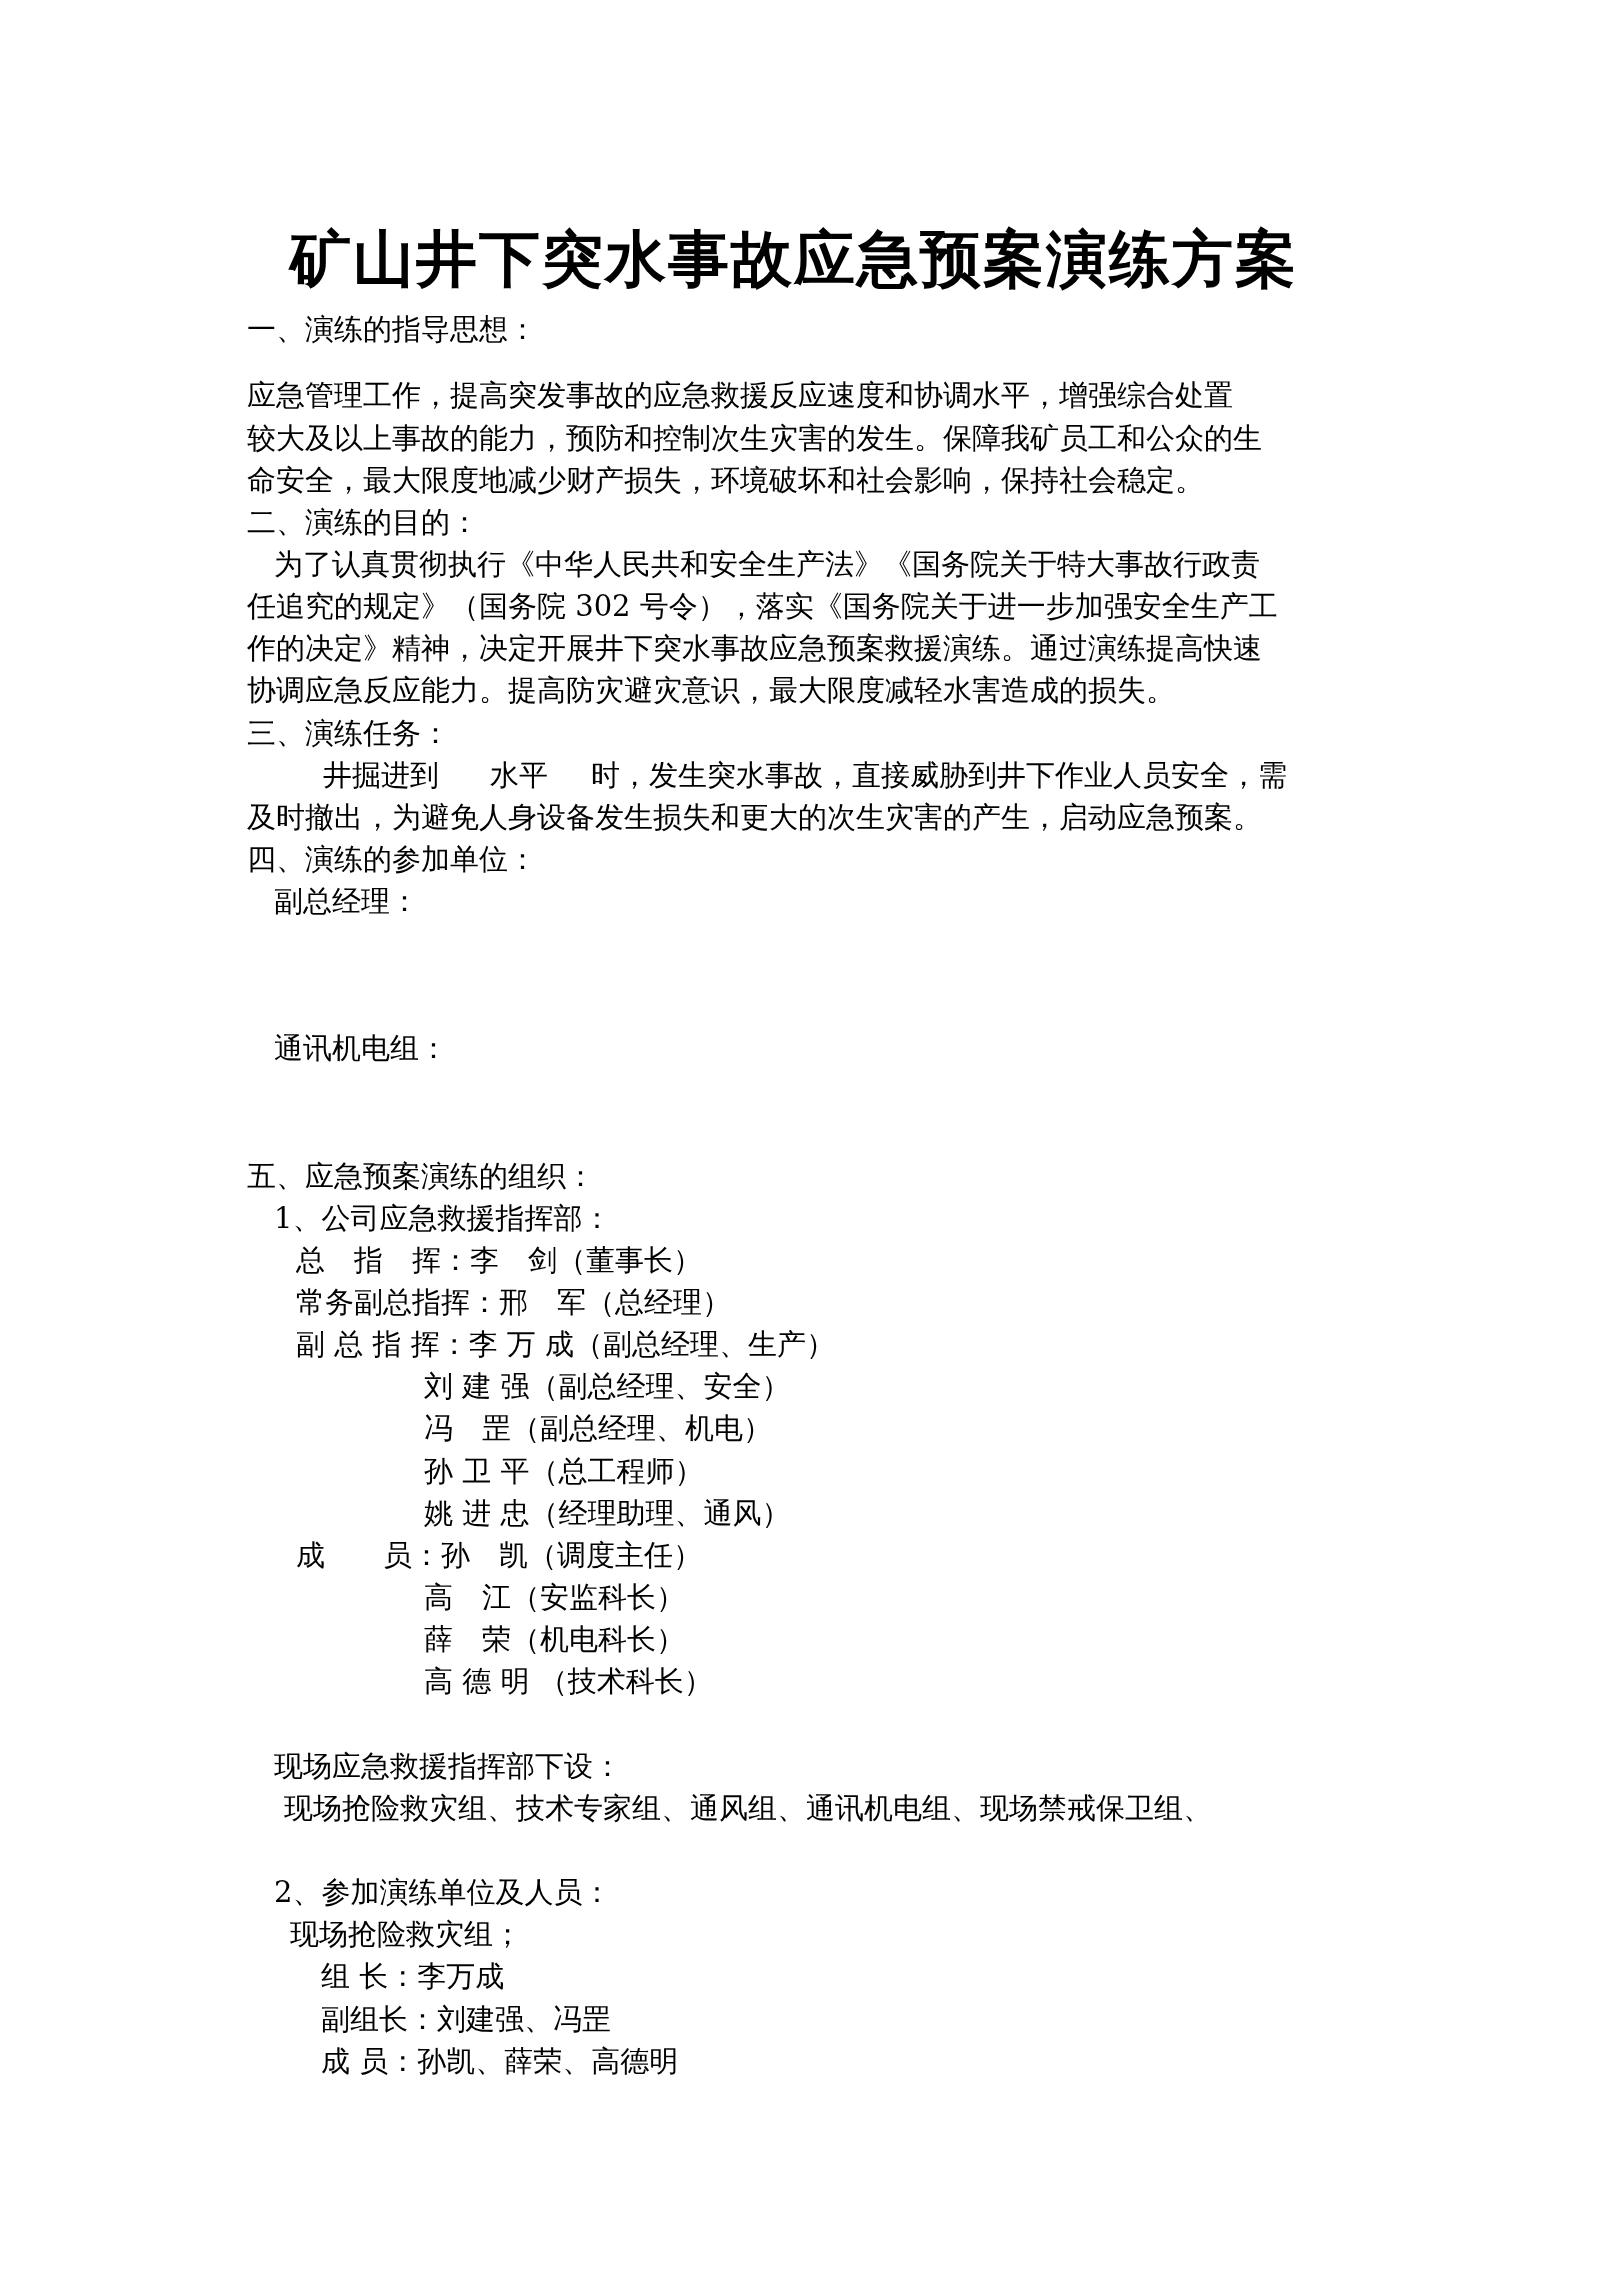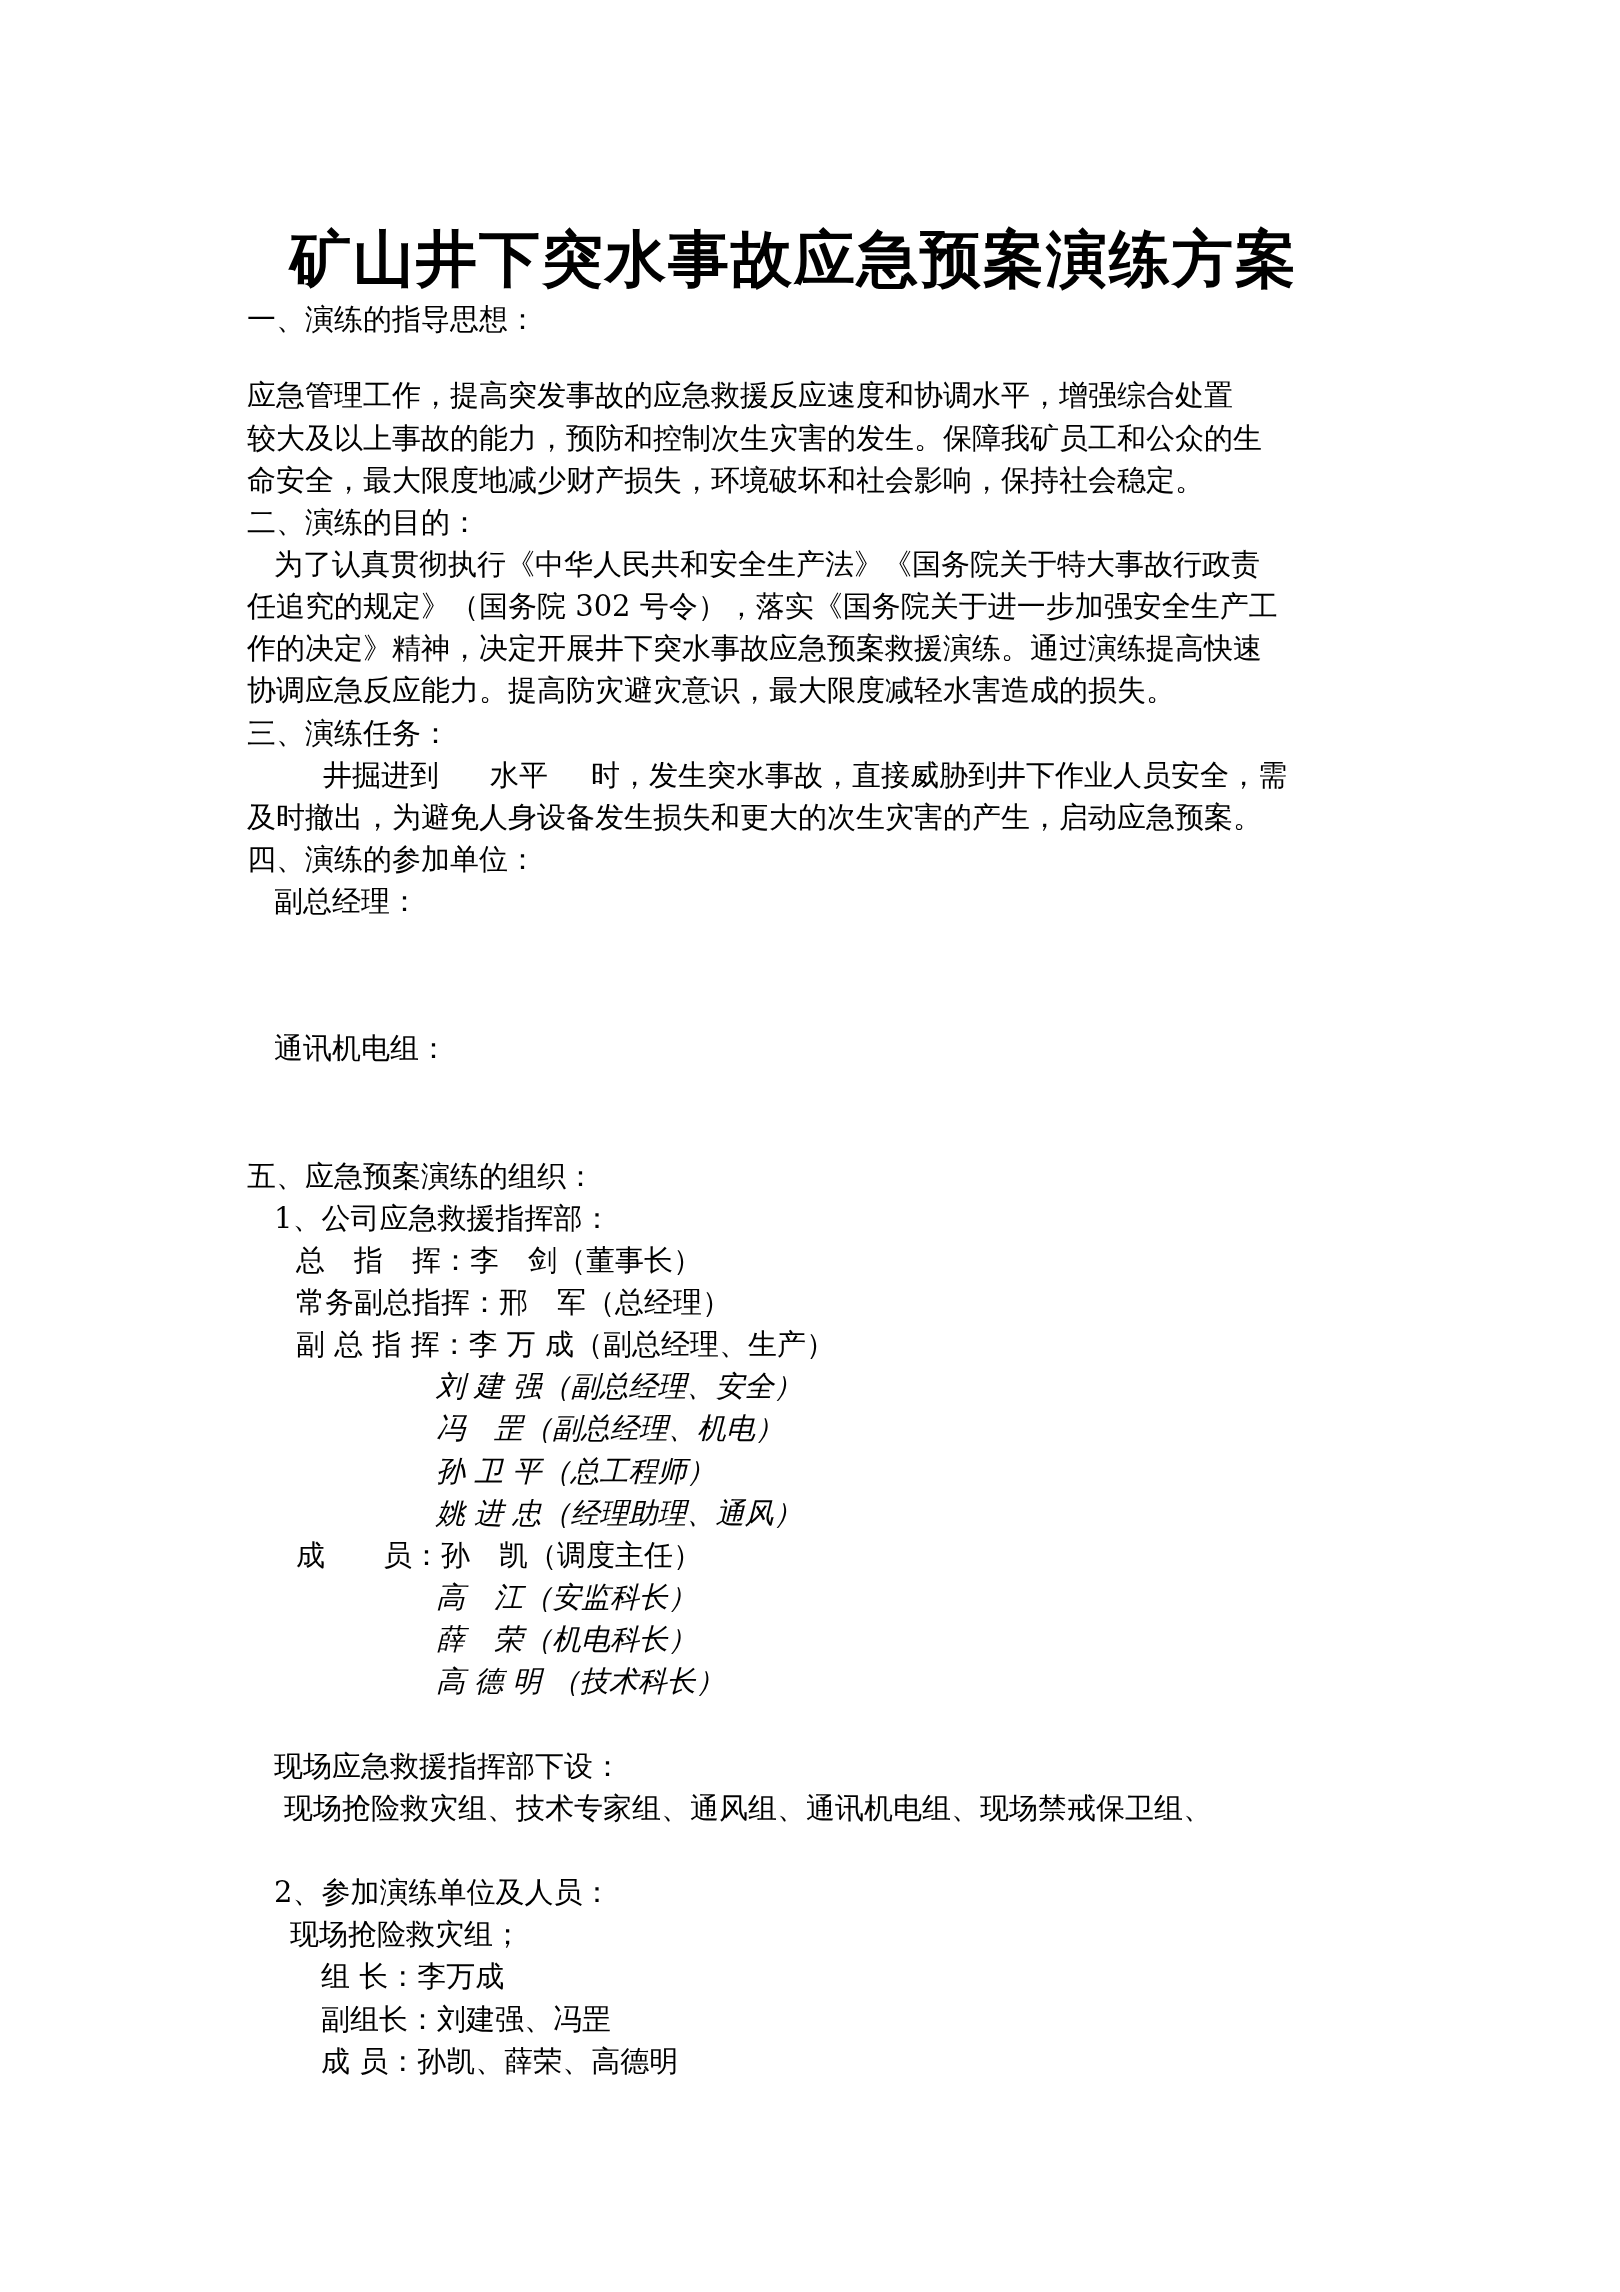--- a/index.html
+++ b/index.html
@@ -6,33 +6,33 @@
     body { width: 1620px; height: 2293px; position: relative; overflow: hidden;
            font-family: "DejaVu Serif", "Liberation Serif", serif; color: #000; }
     .page { position: absolute; left: 0; top: 0; width: 1620px; height: 2293px; background: #fff; }
     .title { position: absolute; left: 290px; top: 220px; width: 990px;
              font-size: 61px; font-weight: bold; letter-spacing: 2px; line-height: 78px; white-space: nowrap; }
     .line { position: absolute; left: 247px; font-size: 29px; line-height: 42px; white-space: nowrap; }
     .ind1 { left: 274px; }
     .ind2 { left: 284px; }
     .ind3 { left: 296px; }
     .ind4 { left: 321px; }
-    .ind5 { left: 436px; font-style: italic; }
+    .ind5 { left: 424px; }
     .ind6 { left: 290px; }
     .ind-task { left: 323px; text-align: center; }
     .blank { display: inline-block; width: 51px; }
   </style>
 </head>
 <body>
 
 <div class="page">
 
   <div class="title">矿山井下突水事故应急预案演练方案</div>
 
-  <div class="line" style="top:298px">一、演练的指导思想：</div>
+  <div class="line" style="top:308px">一、演练的指导思想：</div>
   <div class="line" style="top:374px">应急管理工作，提高突发事故的应急救援反应速度和协调水平，增强综合处置</div>
   <div class="line" style="top:417px">较大及以上事故的能力，预防和控制次生灾害的发生。保障我矿员工和公众的生</div>
   <div class="line" style="top:459px">命安全，最大限度地减少财产损失，环境破坏和社会影响，保持社会稳定。</div>
 
   <div class="line" style="top:501px">二、演练的目的：</div>
   <div class="line ind1" style="top:543px">为了认真贯彻执行《中华人民共和安全生产法》《国务院关于特大事故行政责</div>
   <div class="line" style="top:585px">任追究的规定》（国务院 302 号令），落实《国务院关于进一步加强安全生产工</div>
   <div class="line" style="top:627px">作的决定》精神，决定开展井下突水事故应急预案救援演练。通过演练提高快速</div>
   <div class="line" style="top:669px">协调应急反应能力。提高防灾避灾意识，最大限度减轻水害造成的损失。</div>
 

